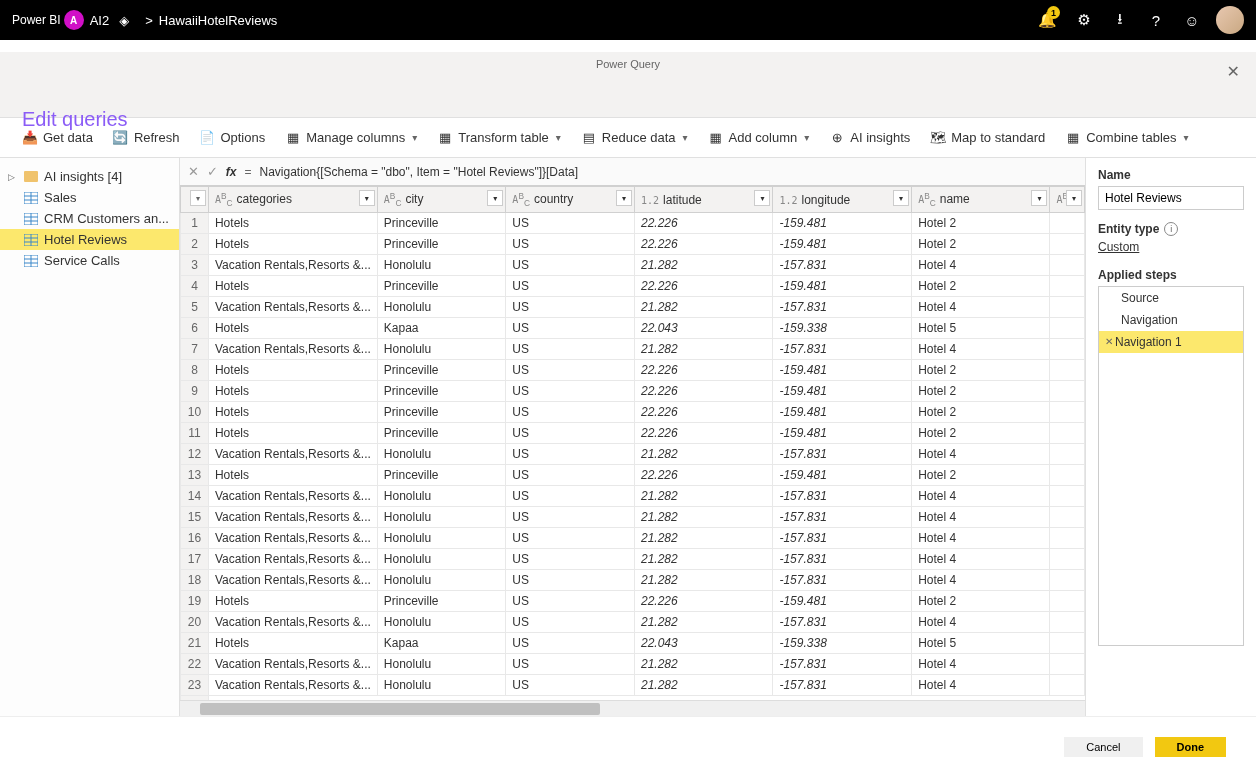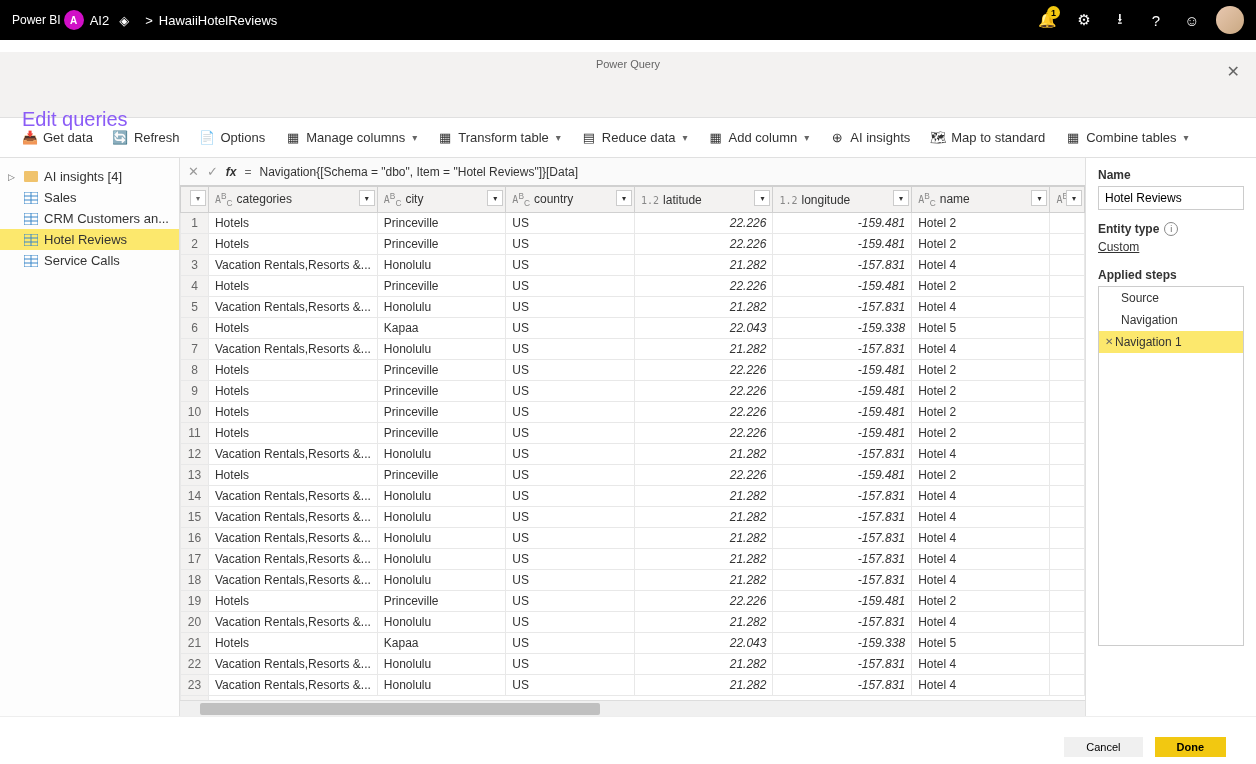--- a/index.html
+++ b/index.html
@@ -48,21 +48,21 @@
 .fb-eq { color:#666; }
 .fb-text { flex:1; overflow:hidden; white-space:nowrap;}
 
 .grid-container { flex:1; overflow:auto; position:relative;}
 .data-table { border-collapse: collapse; width: 100%; font-size: 12px; }
 .data-table th { background: #f3f2f1; border: 1px solid #d0d0d0; padding: 4px 6px; text-align: left; font-weight: 400; position:relative; height:24px;}
 .data-table th .col-type { font-size:10px; color:#888; margin-right:4px; font-family:Consolas,monospace;}
 .data-table th .col-filter { position:absolute; right:2px; top:3px; width:16px; height:16px; border:1px solid #ccc; background:#fff; font-size:8px; display:flex; align-items:center;justify-content:center; cursor:pointer;}
 .rownum-col { width:28px; text-align:center !important; background:#f3f2f1; color:#666;}
 .data-table td { border: 1px solid #e8e8e8; padding: 3px 6px; height:20px; white-space:nowrap; overflow:hidden;}
-.data-table td.num { text-align: right; font-style: italic; }
+.data-table td.num { text-align: left; font-style: italic; }
 .data-table td.rownum { background:#f3f2f1; text-align:center; color:#666; font-style:normal;}
 .col-cat{width:140px;} .col-city{width:130px;} .col-country{width:130px;} .col-lat{width:140px;} .col-lon{width:140px;} .col-name{width:140px;}
 
 .hscroll { height:16px; background:#f0f0f0; border-top:1px solid #ddd; position:relative;}
 .hscroll-thumb{ position:absolute; left:20px; top:2px; height:12px; width:400px; background:#c0c0c0; border-radius:2px;}
 
 .right-panel { width: 170px; padding: 10px 12px; font-size: 12px; }
 .rp-label { font-weight: 600; margin-bottom: 4px; display:block;}
 .rp-input { width: 100%; border: 1px solid #ccc; padding: 4px 6px; font-size: 12px; margin-bottom: 12px; }
 .rp-entity { display:flex; align-items:flex-end; gap:5px; margin-bottom:4px;}

